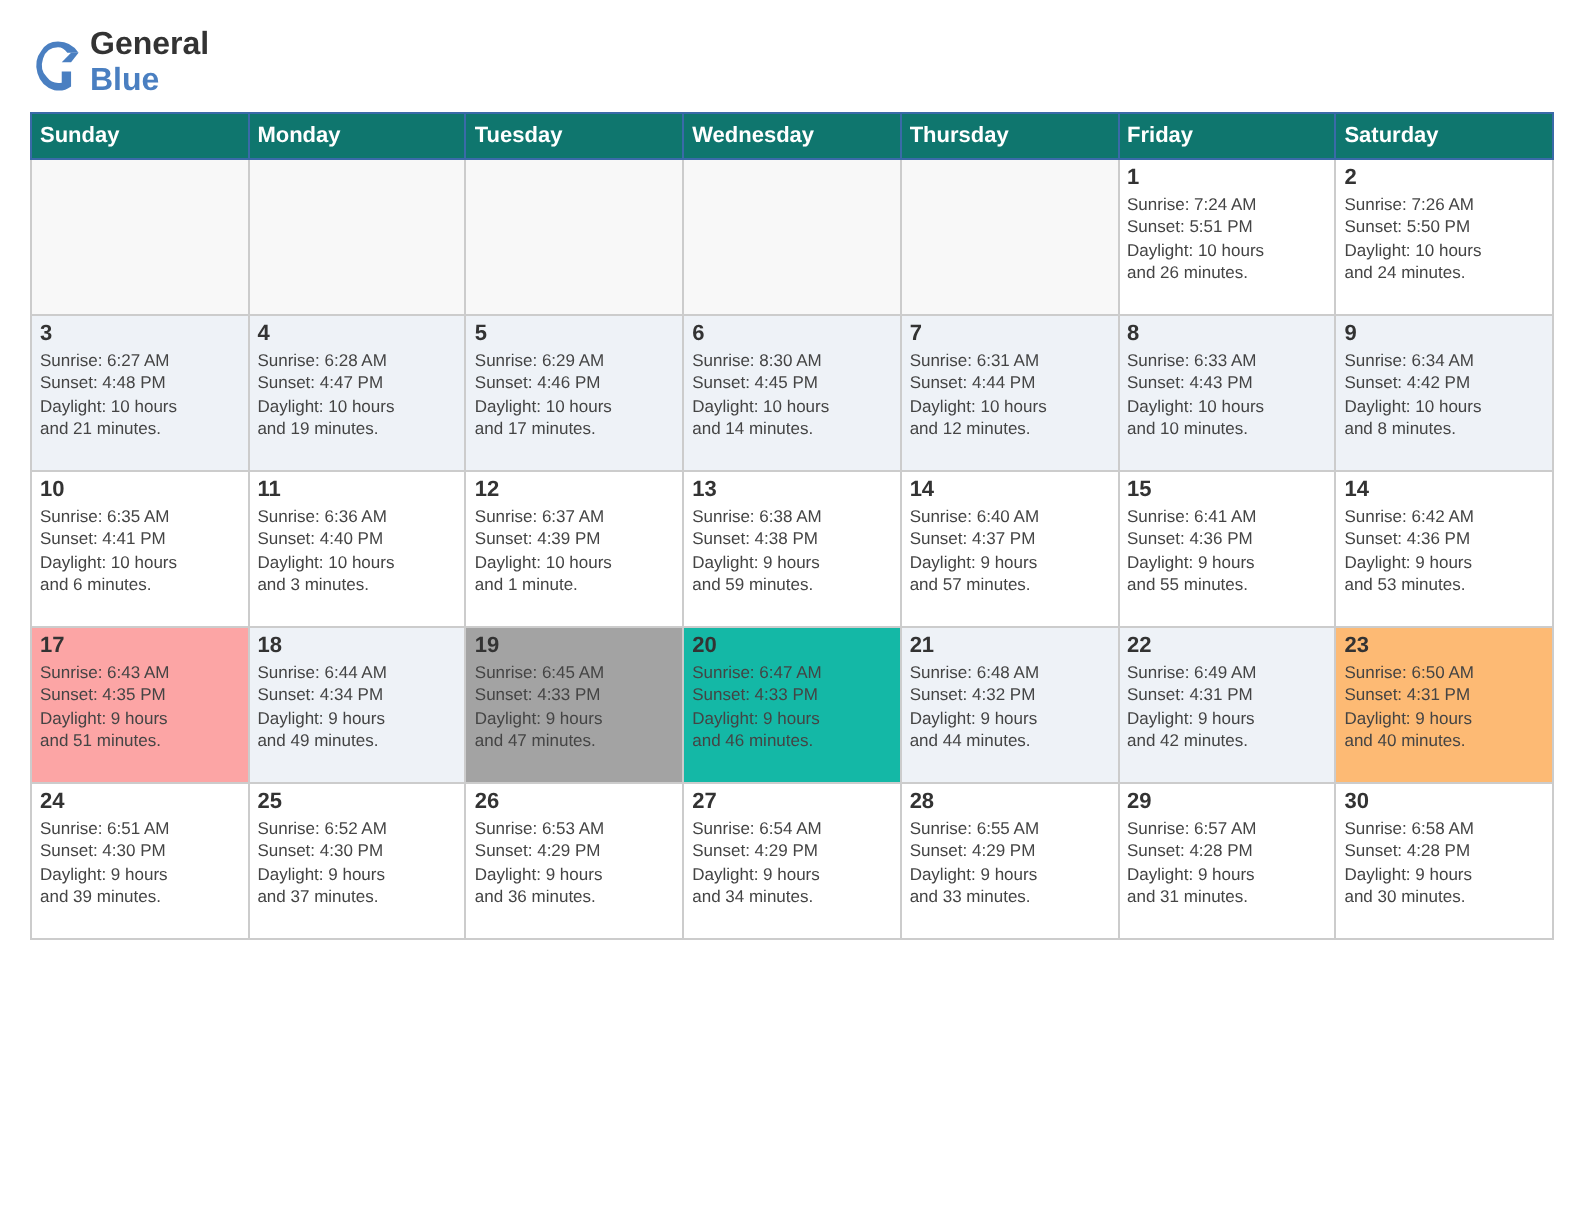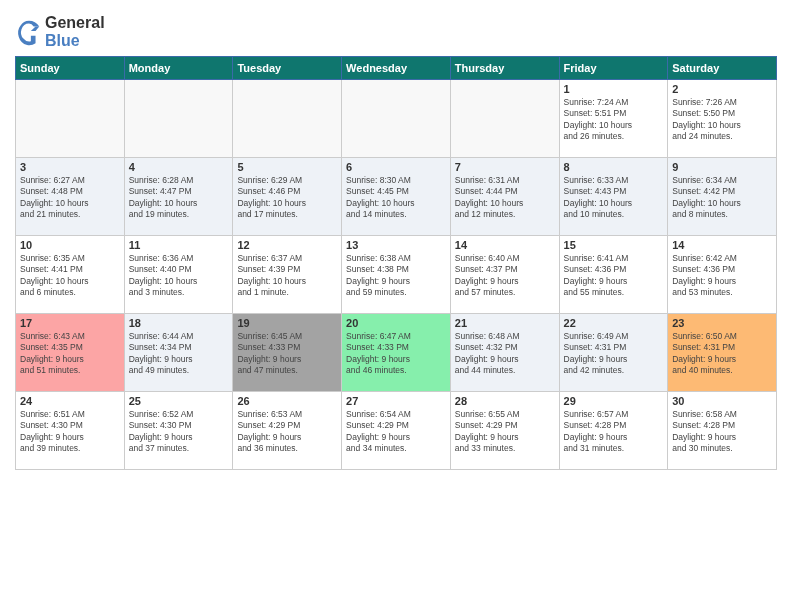--- a/index.html
+++ b/index.html
@@ -257,21 +257,21 @@
 Daylight: 9 hours
 and 49 minutes.</div>
           </td>
           <td style="background: #a3a3a3;">
             <span class="day-number">19</span>
             <div class="day-info" style="white-space: pre-line;">Sunrise: 6:45 AM
 Sunset: 4:33 PM
 Daylight: 9 hours
 and 47 minutes.</div>
           </td>
-          <td style="background: #86efac;">
+          <td style="background: #14b8a6;">
             <span class="day-number">20</span>
             <div class="day-info" style="white-space: pre-line;">Sunrise: 6:47 AM
 Sunset: 4:33 PM
 Daylight: 9 hours
 and 46 minutes.</div>
           </td>
           <td style="background: rgb(238, 242, 247);">
             <span class="day-number">21</span>
             <div class="day-info" style="white-space: pre-line;">Sunrise: 6:48 AM
 Sunset: 4:32 PM

